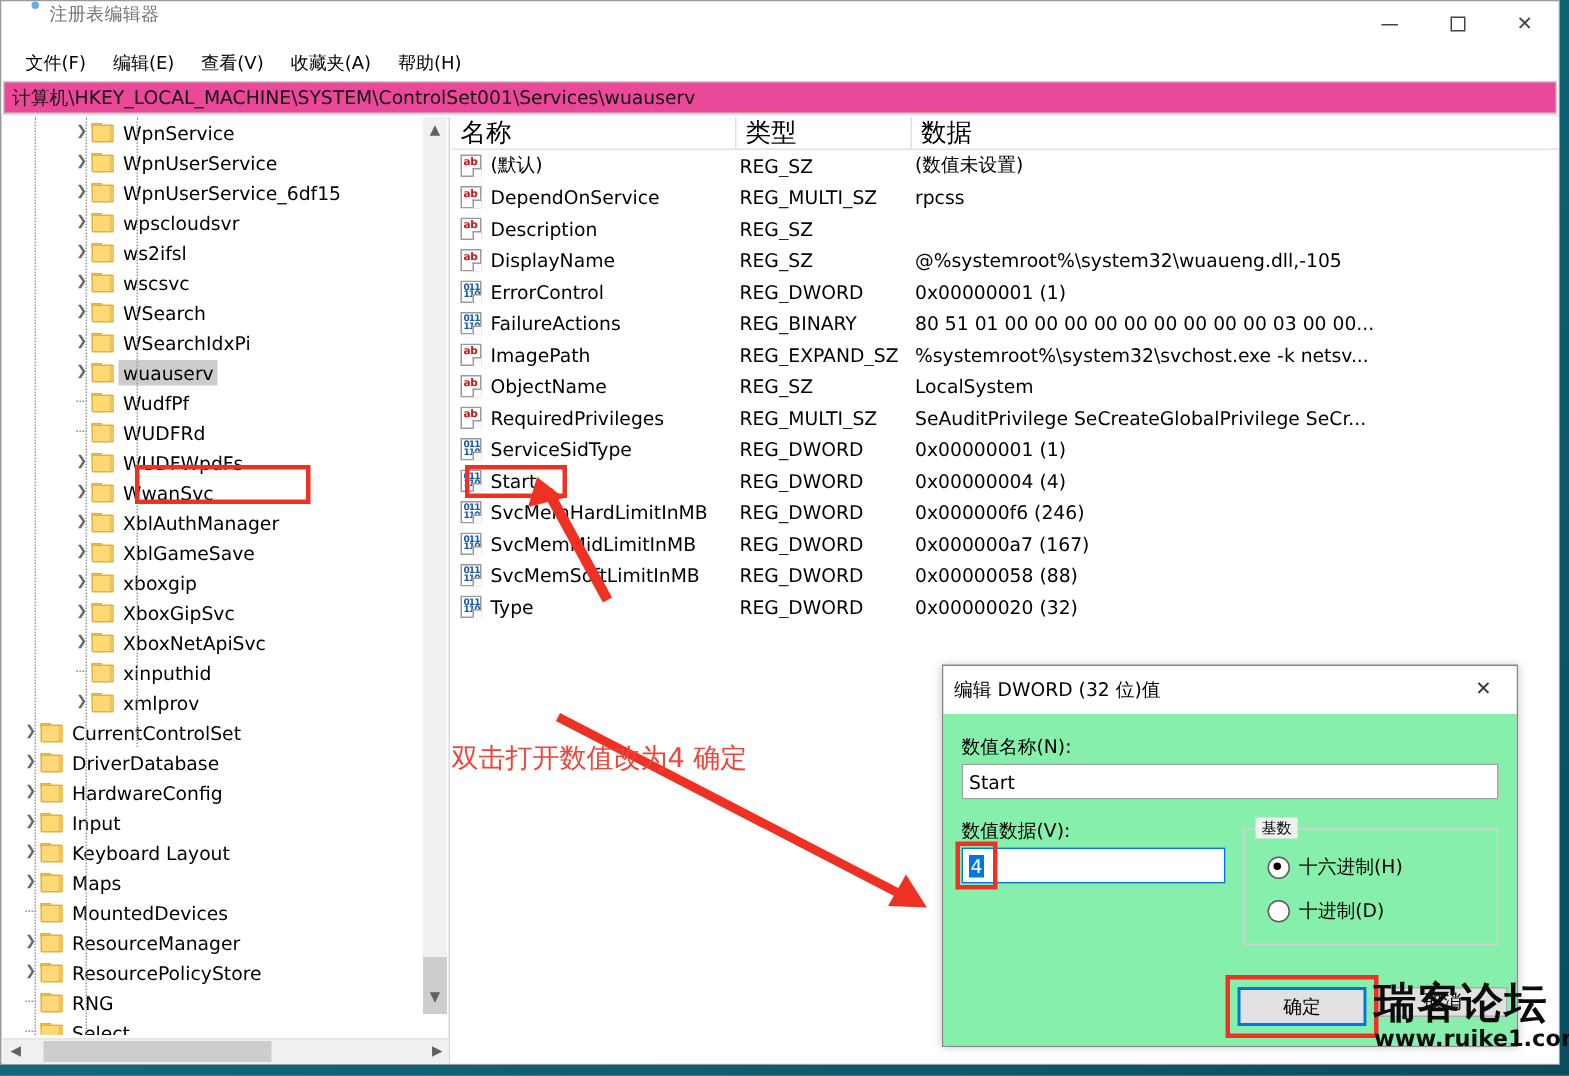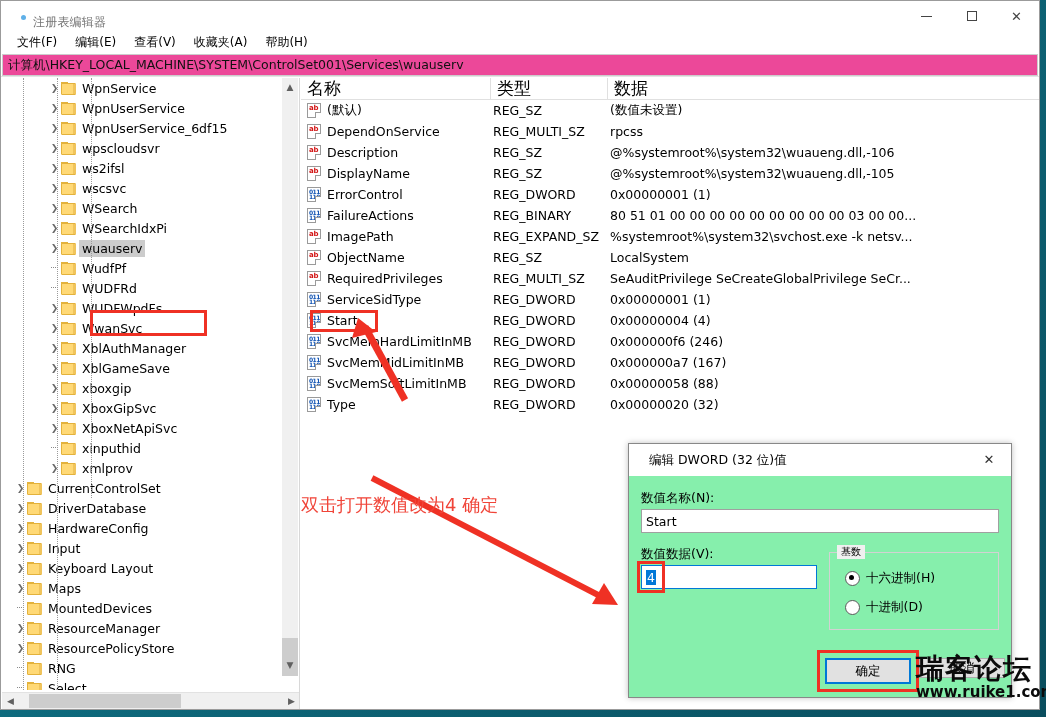--- a/index.html
+++ b/index.html
@@ -29,21 +29,21 @@
     background: #ffffff;
     border: 1px solid #9b9b9b;
     box-sizing: border-box;
   }
 
   
   #titlebar {
     position: absolute; left: 0; top: 0;
     width: 100%; height: 30px;
     background: #ffffff;
-    display: flex; align-items: flex-end;
+    display: flex; align-items: flex-start;
   }
   #app-icon {
     width: 16px; height: 16px;
     margin-left: 9px; margin-right: 7px;
     position: relative;
     flex: none;
   }
   #app-icon .b1 { left:0; top:3px; width:12px; height:12px; background:#4a90d9;}
   #app-icon .g {
     position:absolute; left:1px; top:4px; width:10px; height:10px;
@@ -344,21 +344,21 @@
     z-index: 50;
     box-shadow: 0 0 6px rgba(0,0,0,0.25);
   }
   #dlg-title {
     position: absolute; left: 0; top: 0;
     width: 100%; height: 32px;
     background: #ffffff;
     display: flex; align-items: center;
   }
   #dlg-title .t {
-    margin-left: 20px;
+    margin-left: 7px;
     font-size: 12.5px; color: #000;
   }
   #dlg-close {
     position: absolute; right: 0; top: 0;
     width: 44px; height: 31px;
     display: flex; align-items: center; justify-content: center;
     font-size: 13px; color: #333;
   }
   #dlg-body {
     position: absolute; left: 0; top: 32px; right: 0; bottom: 0;
@@ -835,21 +835,20 @@
             <div class="celldata">rpcss</div>
           </div>
           <div class="vrow">
             <div class="cellname">
               <span class="vicon sz">
                 <span class="lbl">ab</span>
               </span>
               <span>Description</span>
             </div>
             <div class="celltype">REG_SZ</div>
-            <div class="celldata">@%systemroot%\system32\wuaueng.dll,-106</div>
           </div>
           <div class="vrow">
             <div class="cellname">
               <span class="vicon sz">
                 <span class="lbl">ab</span>
               </span>
               <span>DisplayName</span>
             </div>
             <div class="celltype">REG_SZ</div>
             <div class="celldata">@%systemroot%\system32\wuaueng.dll,-105</div>

